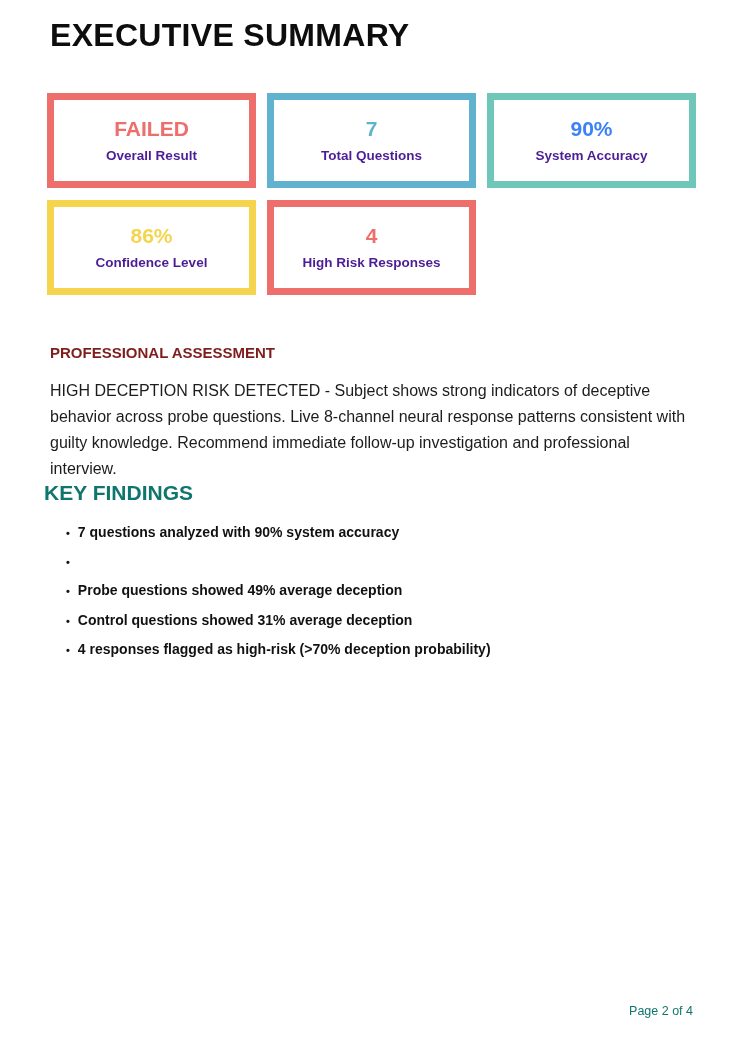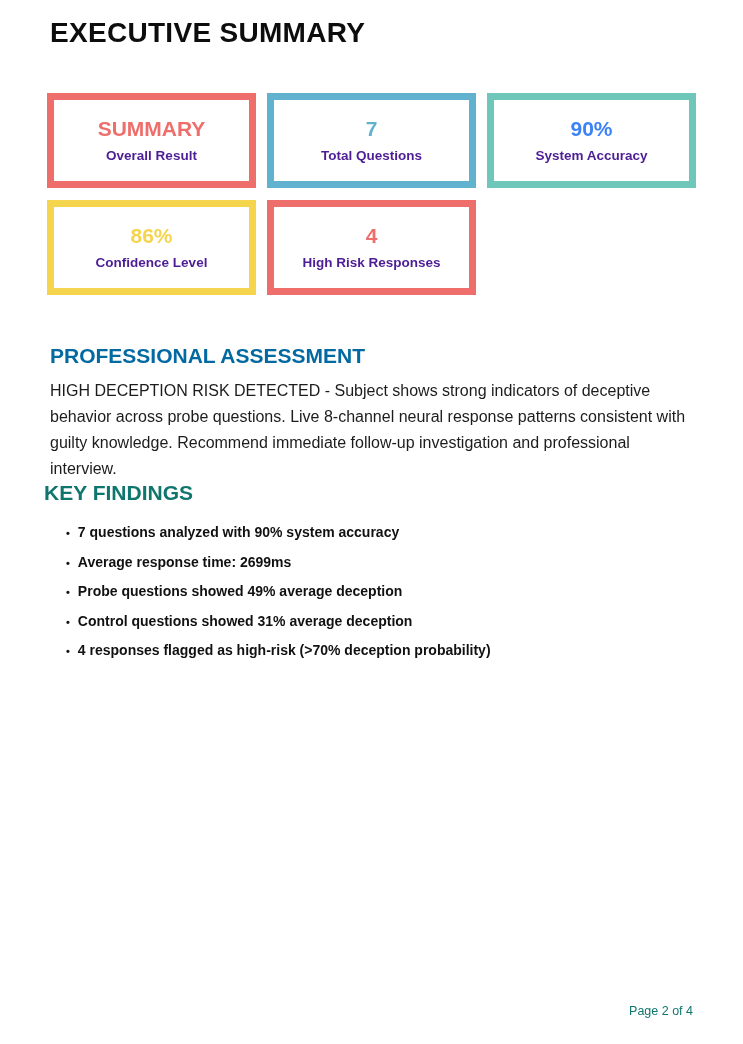--- a/index.html
+++ b/index.html
@@ -10,21 +10,21 @@
     height: 1044px;
     background: #ffffff;
     font-family: "Liberation Sans", sans-serif;
     color: #111111;
     overflow: hidden;
   }
   .doc-title {
     position: absolute;
     left: 50px;
     top: 17px;
-    font-size: 28px;
+    font-size: 32px;
     font-weight: 700;
     letter-spacing: 0.3px;
     color: #0d0d0d;
   }
   .cards-grid {
     position: absolute;
     left: 47px;
     top: 93px;
     width: 649px;
     display: grid;
@@ -50,23 +50,23 @@
   .stat-label {
     font-size: 13.5px;
     font-weight: 700;
     color: #4c1d95;
     line-height: 1;
   }
   .section-assessment-heading {
     position: absolute;
     left: 50px;
     top: 344px;
-    font-size: 21px;
+    font-size: 15px;
     font-weight: 700;
-    color: #0369a1;
+    color: #7f1d1d;
   }
   .assessment-body {
     position: absolute;
     left: 50px;
     top: 378px;
     width: 648px;
     font-size: 16px;
     font-weight: 400;
     line-height: 26px;
     color: #1c1c1c;
@@ -110,21 +110,21 @@
 </style>
 </head>
 <body>
 
 <div class="page">
 
   <div class="doc-title">EXECUTIVE SUMMARY</div>
 
   <div class="cards-grid">
     <div class="stat-card" style="border-color: rgb(237, 110, 107);">
-      <div class="stat-value" style="color: rgb(237, 110, 107);">SUMMARY</div>
+      <div class="stat-value" style="color: rgb(237, 110, 107);">FAILED</div>
       <div class="stat-label">Overall Result</div>
     </div>
     <div class="stat-card" style="border-color: rgb(97, 178, 206);">
       <div class="stat-value" style="color: rgb(97, 178, 206);">7</div>
       <div class="stat-label">Total Questions</div>
     </div>
     <div class="stat-card" style="border-color: rgb(111, 199, 186);">
       <div class="stat-value" style="color: #3b82f6;">90%</div>
       <div class="stat-label">System Accuracy</div>
     </div>
@@ -142,21 +142,20 @@
   <div class="assessment-body">HIGH DECEPTION RISK DETECTED - Subject shows strong indicators of deceptive behavior across probe questions. Live 8-channel neural response patterns consistent with guilty knowledge. Recommend immediate follow-up investigation and professional interview.</div>
 
   <div class="section-findings-heading">KEY FINDINGS</div>
   <div class="findings-list">
     <div class="finding-item">
       <span class="finding-bullet">•</span>
       <span>7 questions analyzed with 90% system accuracy</span>
     </div>
     <div class="finding-item">
       <span class="finding-bullet">•</span>
-      <span>Average response time: 2699ms</span>
     </div>
     <div class="finding-item">
       <span class="finding-bullet">•</span>
       <span>Probe questions showed 49% average deception</span>
     </div>
     <div class="finding-item">
       <span class="finding-bullet">•</span>
       <span>Control questions showed 31% average deception</span>
     </div>
     <div class="finding-item">

